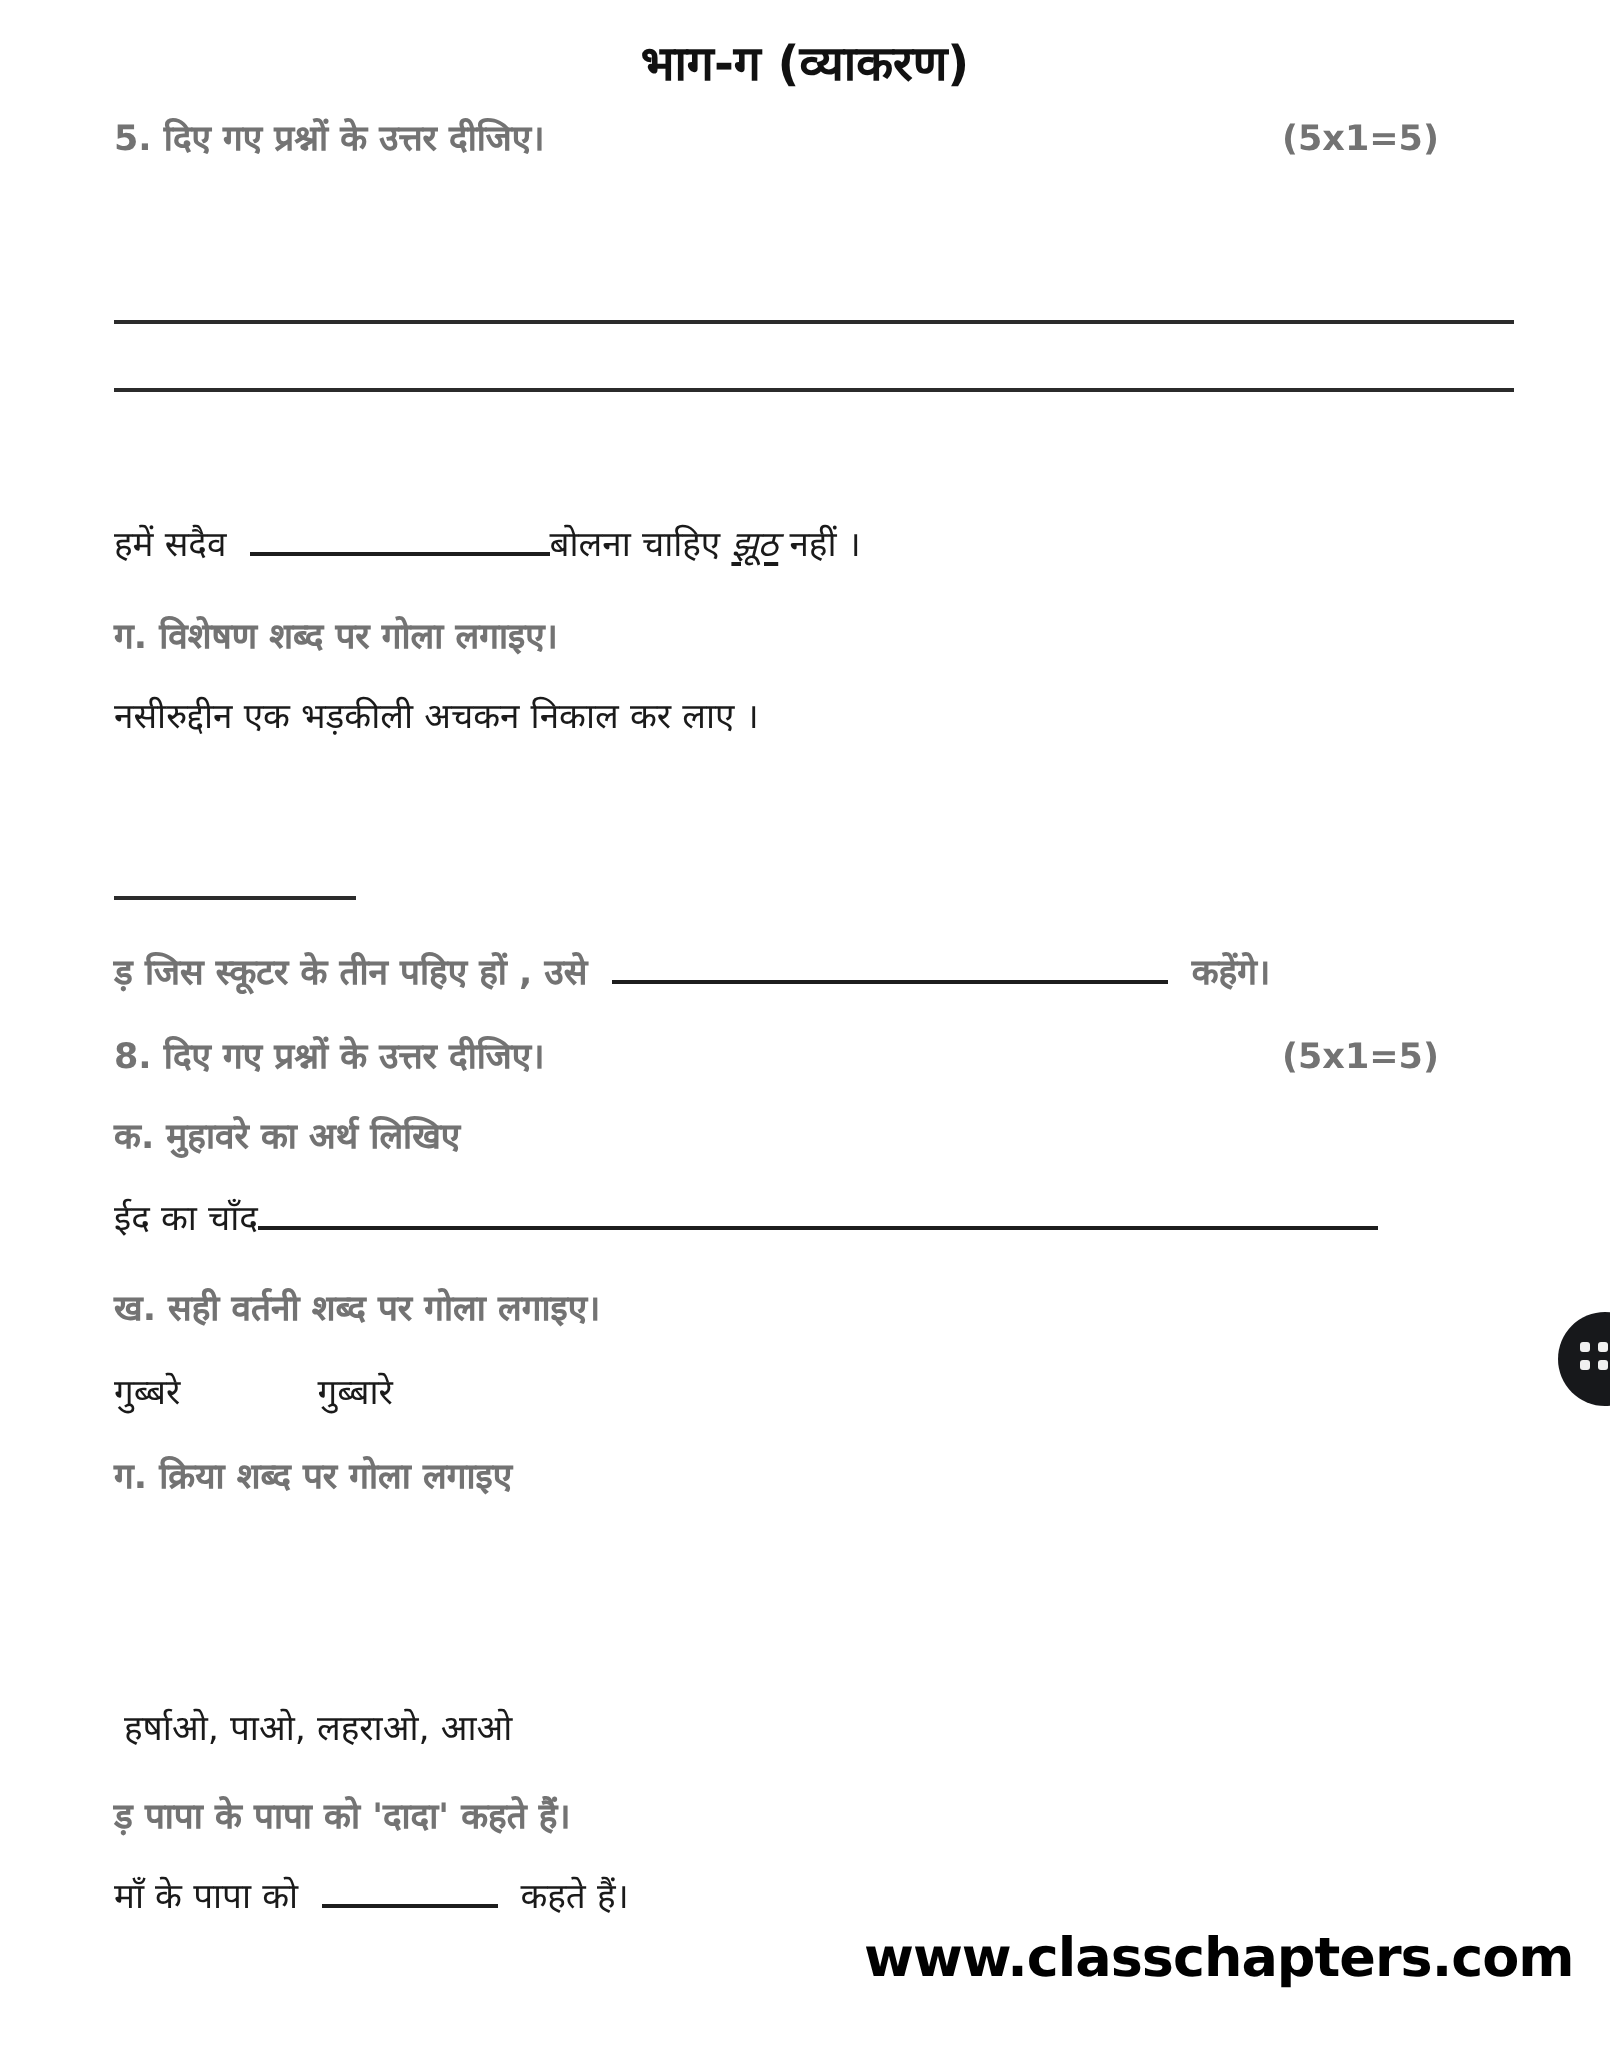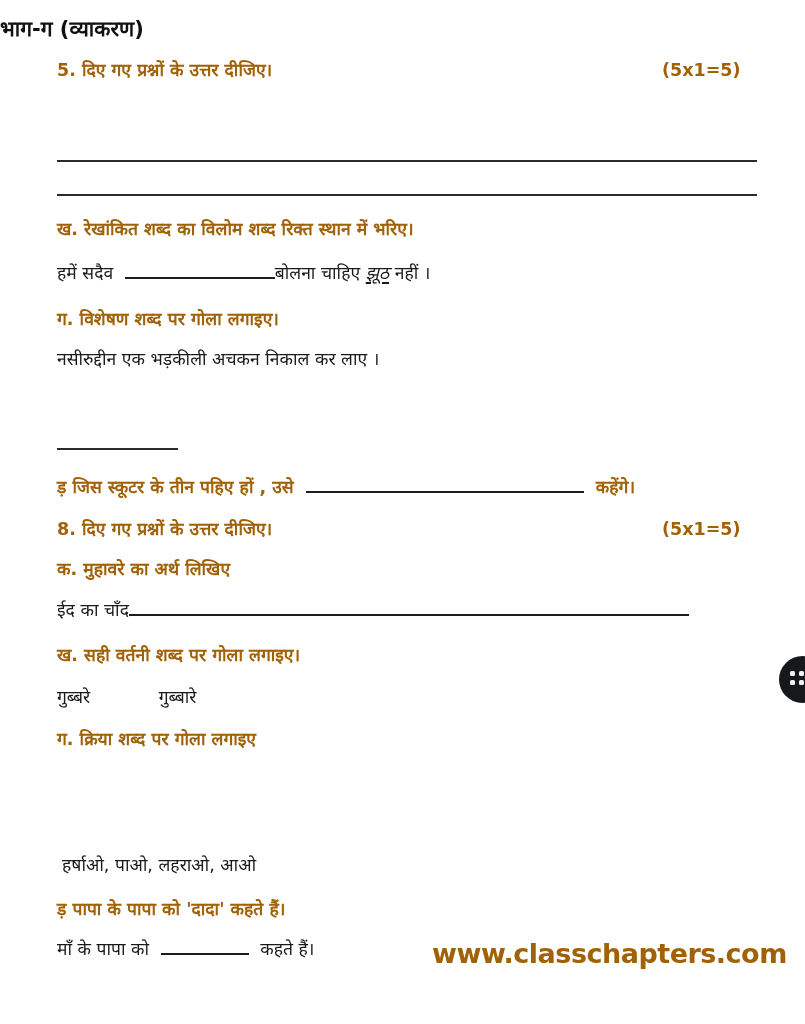--- a/index.html
+++ b/index.html
@@ -6,30 +6,30 @@
   .page{
     position:relative;
     width:805px;height:1024px;
     background:#ffffff;
     overflow:hidden;
     font-family:"DejaVu Sans","Liberation Sans",sans-serif;
     color:#161616;
   }
   .title{
     position:absolute;top:14px;left:0;width:100%;
-    margin:0;
-    font-size:21px;font-weight:700;color:#111;
+    text-align:center;margin:0;
+    font-size:24px;font-weight:700;color:#111;
   }
   .row{
     position:absolute;left:57px;right:30px;
     font-size:17.5px;line-height:26px;
     white-space:nowrap;color:#1a1a1a;
   }
-  .bold{font-weight:700;color:#a16207;}
-  .marks{position:absolute;left:584px;top:0;font-weight:700;margin-left:21px;}
+  .bold{font-weight:700;color:#737373;}
+  .marks{position:absolute;left:584px;top:0;font-weight:700;}
   .rule{position:absolute;left:57px;width:700px;height:0;border-bottom:2px solid #2b2b2b;}
   .blank{
     display:inline-block;
     height:14px;
     border-bottom:2px solid #1d1d1d;
     vertical-align:baseline;
   }
   .underline-word{
     text-decoration:underline;
     text-decoration-thickness:2px;
@@ -66,21 +66,20 @@
 
   <div class="row bold" style="top:57px">
     <span>5. दिए गए प्रश्नों के उत्तर दीजिए।</span>
     <span class="marks">(5x1=5)</span>
   </div>
 
 
   <div class="rule" style="top:160px"></div>
   <div class="rule" style="top:194px"></div>
 
-  <div class="row bold" style="top:216px">ख. रेखांकित शब्द का विलोम शब्द रिक्त स्थान में भरिए।</div>
 
   <div class="row" style="top:260px">
     <span>हमें सदैव</span>
     <span class="blank" style="width:150px;margin-left:6px"></span><span>बोलना चाहिए</span>
     <span class="underline-word">झूठ</span>
     <span>नहीं ।</span>
   </div>
 
   <div class="row bold" style="top:306px">ग. विशेषण शब्द पर गोला लगाइए।</div>
   <div class="row" style="top:346px">नसीरुद्दीन एक भड़कीली अचकन निकाल कर लाए ।</div>
@@ -116,21 +115,21 @@
   <div class="row" style="top:852px;left:62px">हर्षाओ, पाओ, लहराओ, आओ</div>
 
   <div class="row bold" style="top:896px">ड़ पापा के पापा को 'दादा' कहते हैं।</div>
 
   <div class="row" style="top:936px">
     <span>माँ के पापा को</span>
     <span class="blank" style="width:88px;margin-left:6px;margin-right:6px"></span>
     <span>कहते हैं।</span>
   </div>
 
-  <div class="watermark" style="color: #a16207;">www.classchapters.com</div>
+  <div class="watermark" style="color: #000000; margin-top: 26px;">www.classchapters.com</div>
 
   <button class="fab">
     <span class="fab-dots">
       <i></i>
         <i></i>
         <i></i>
         <i></i>
     </span>
   </button>
 

